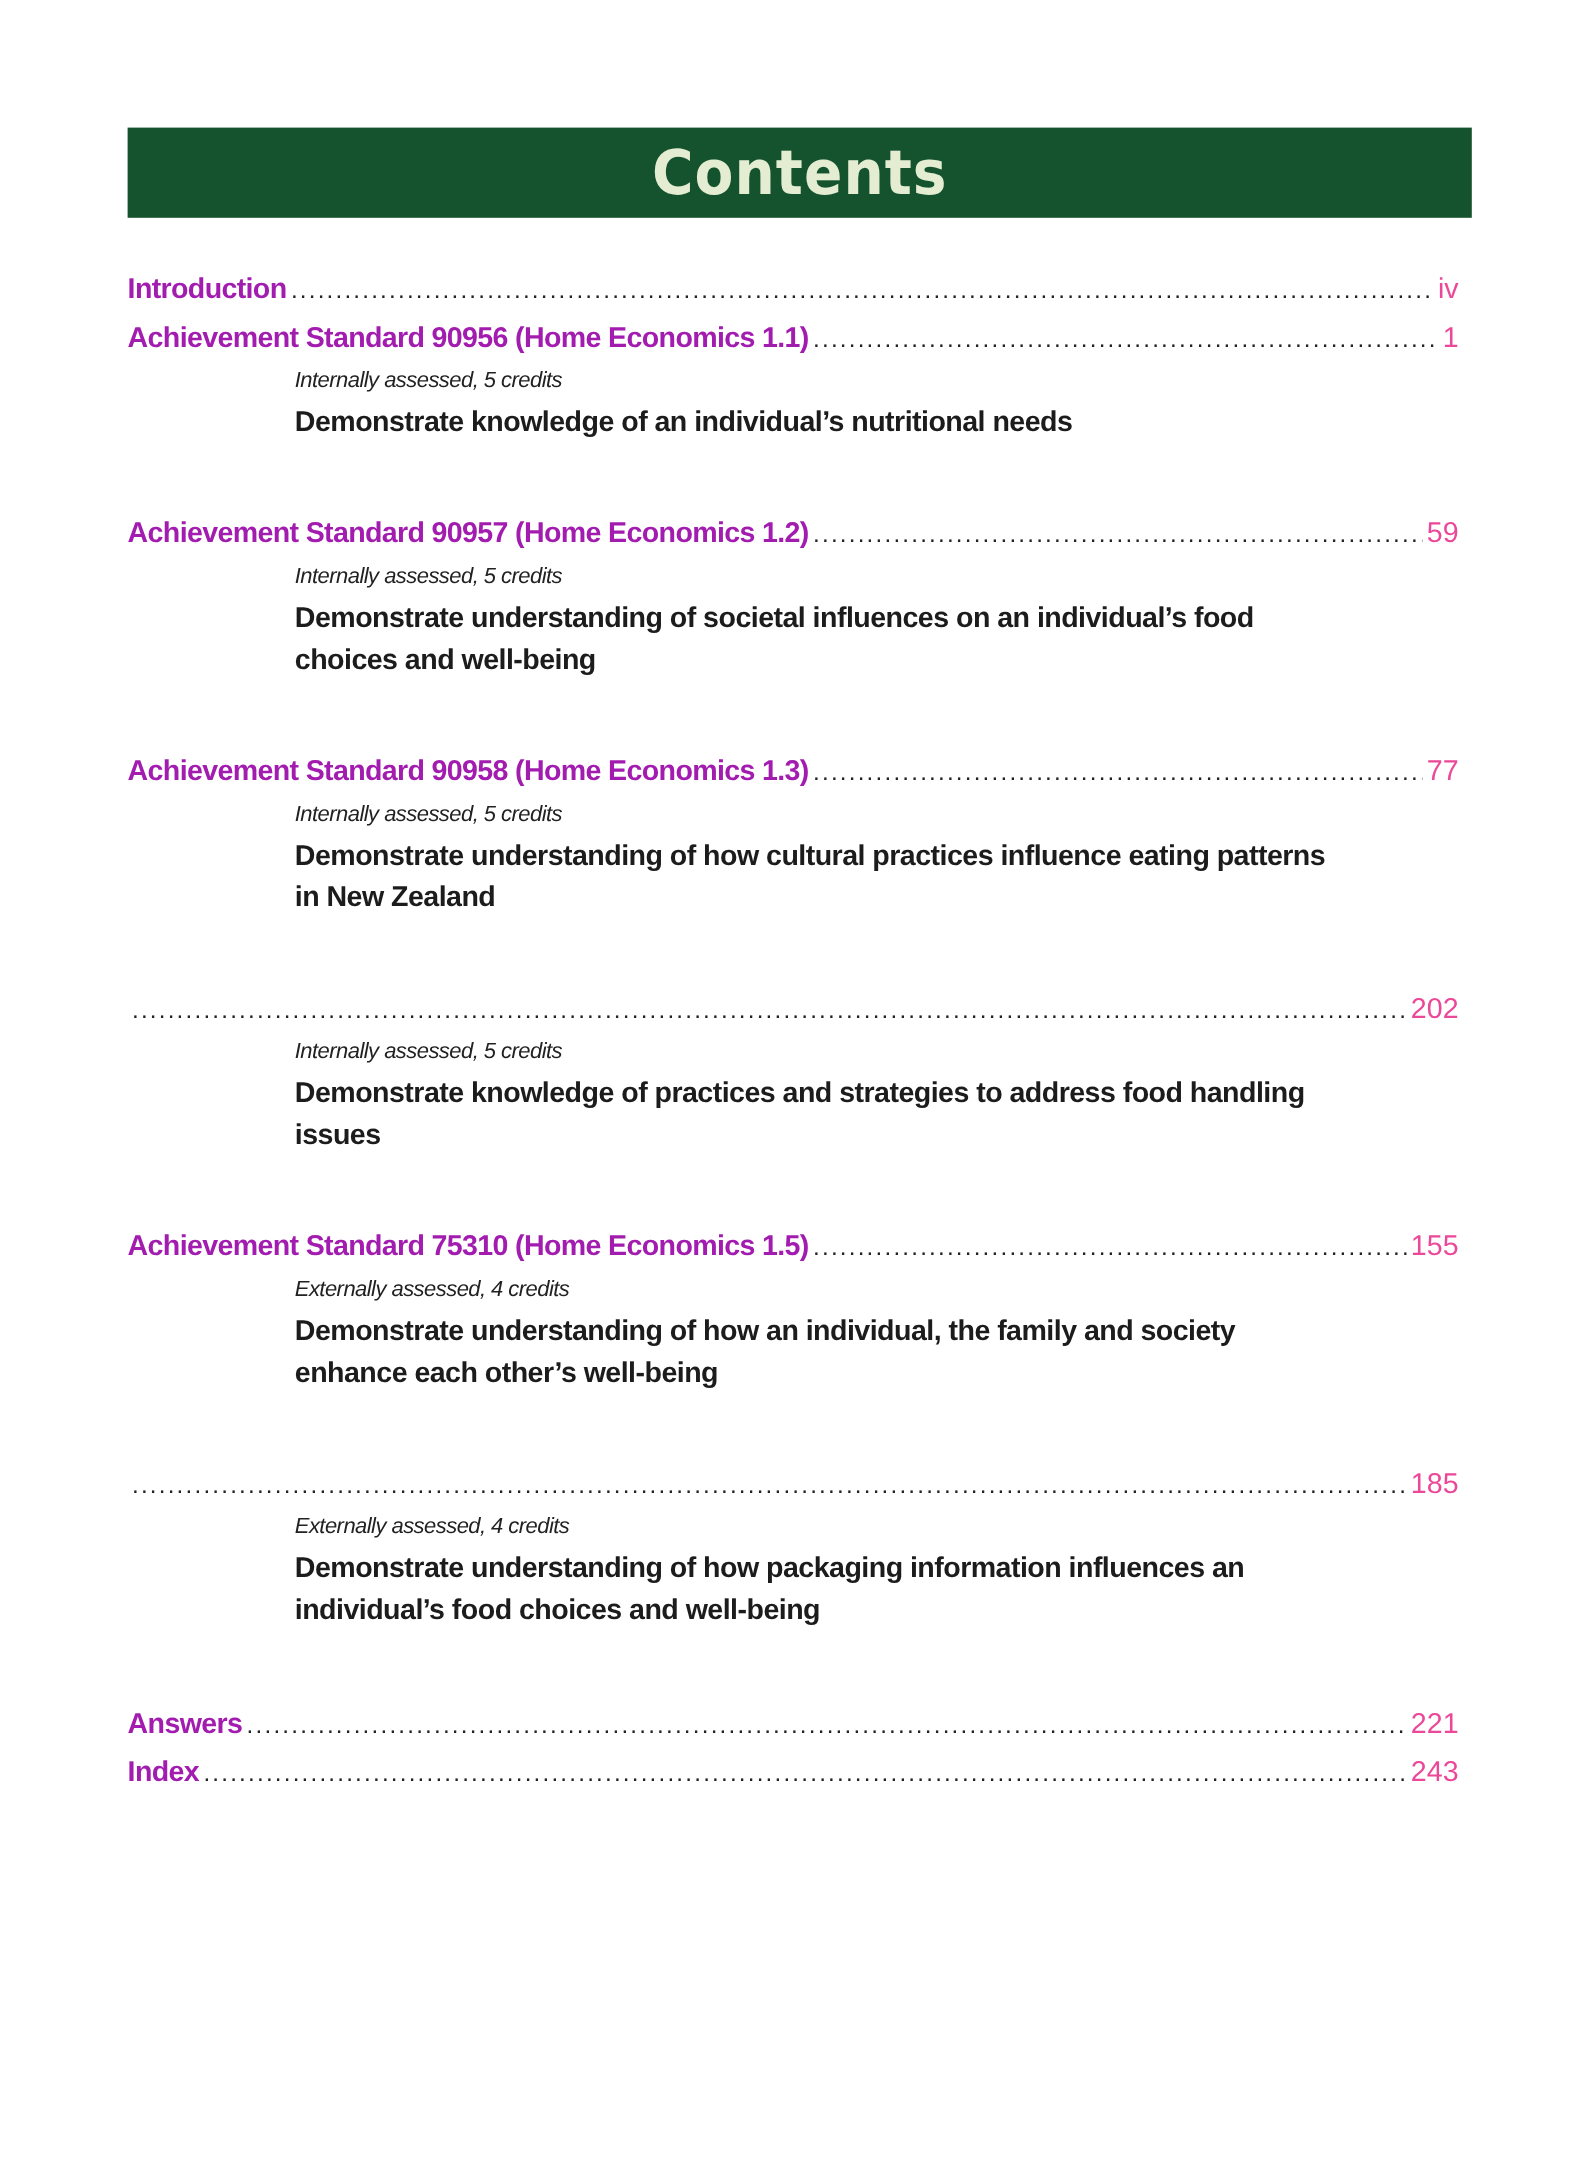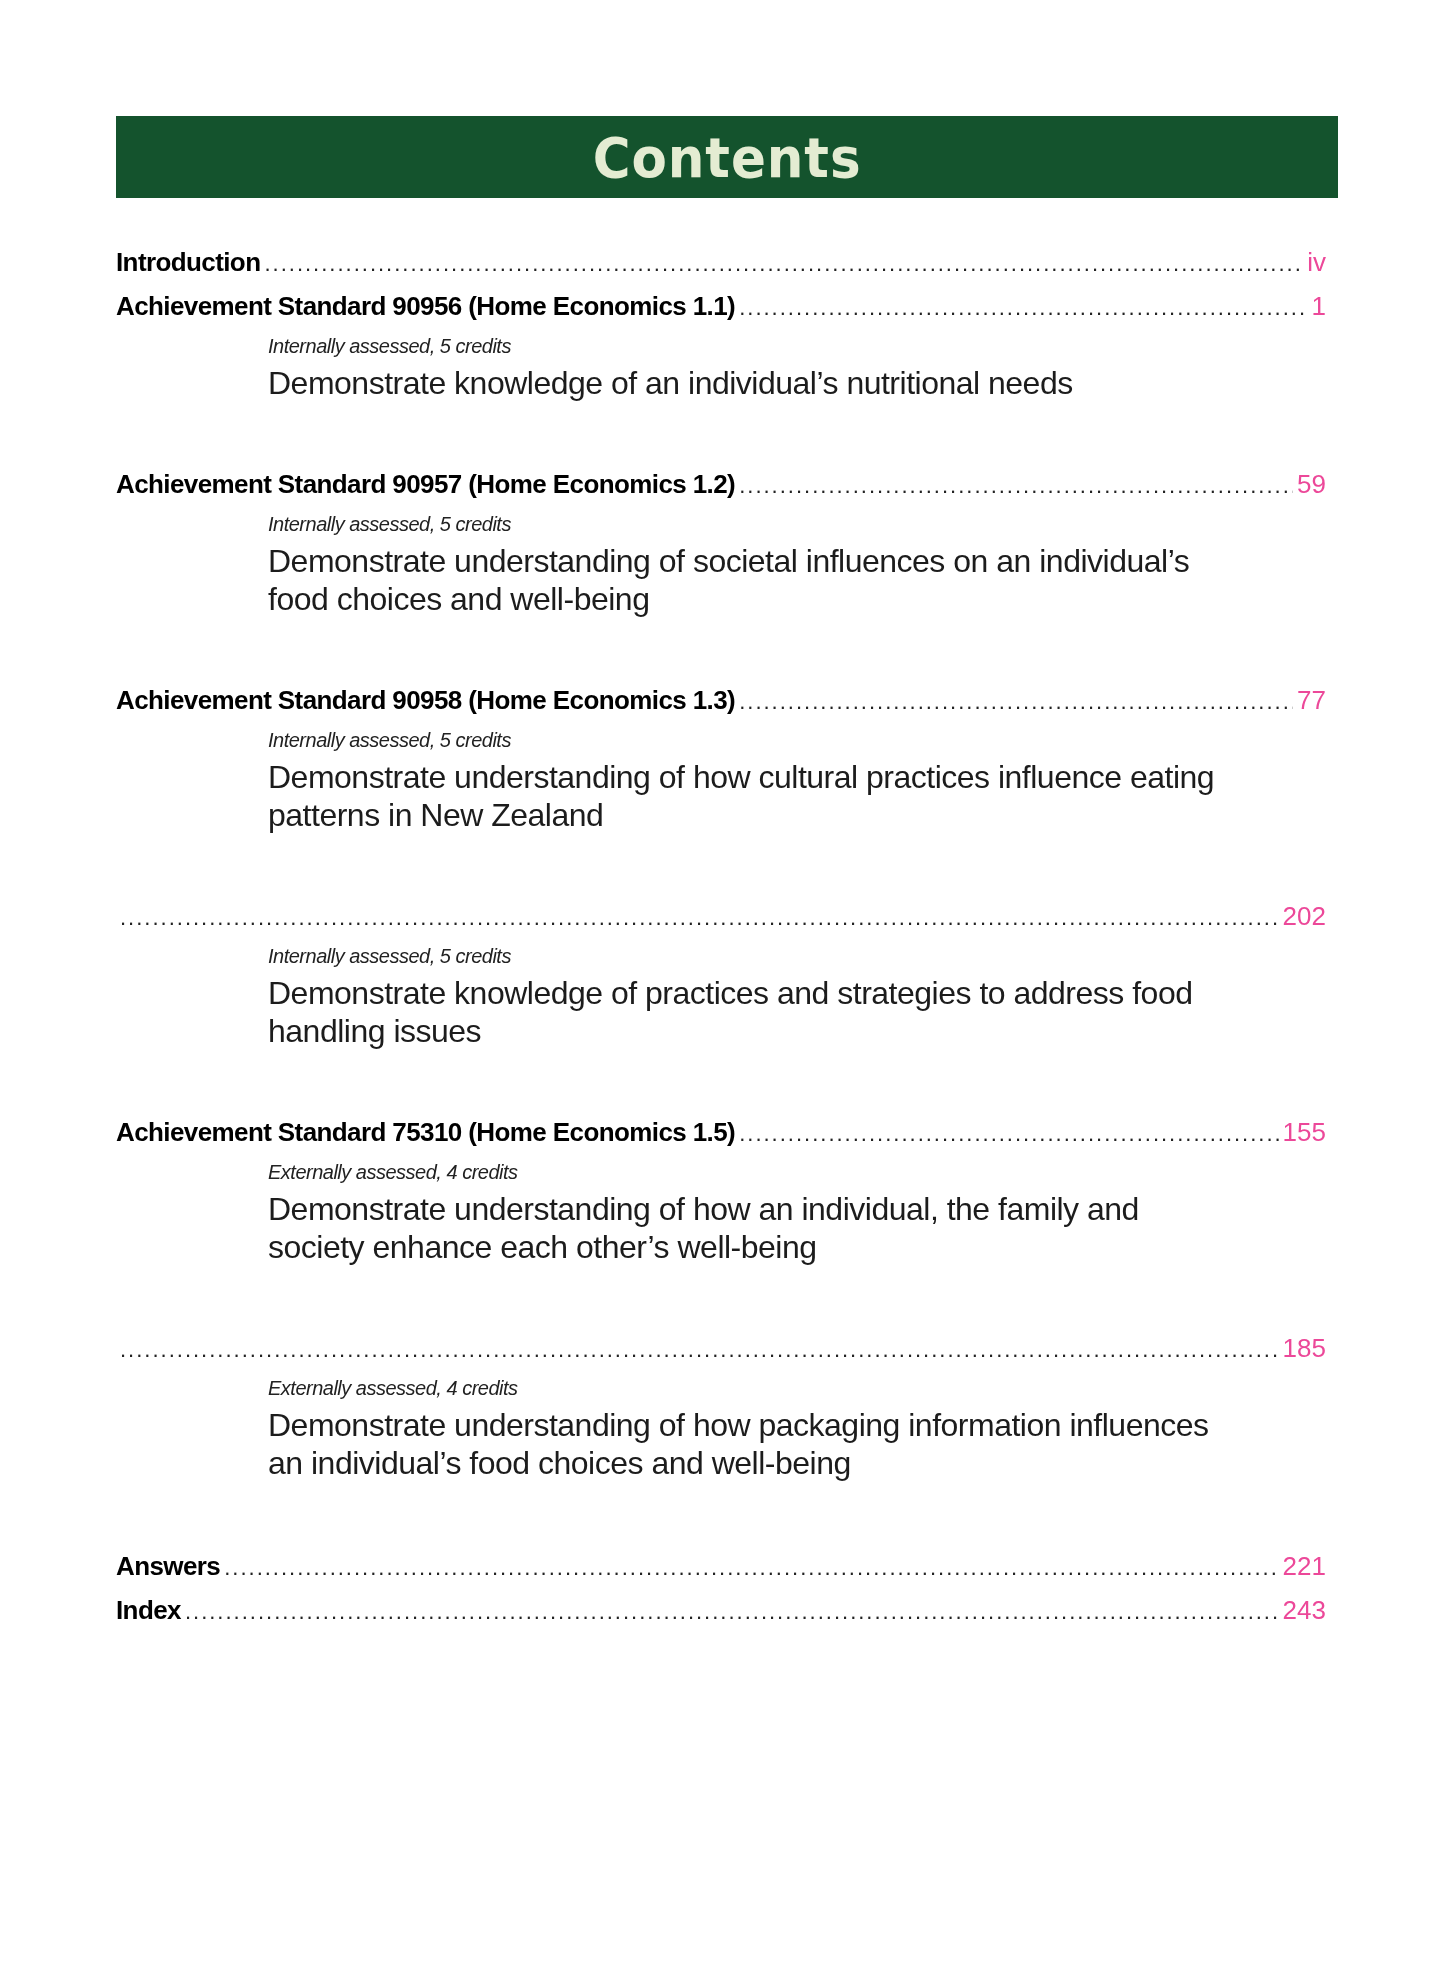--- a/index.html
+++ b/index.html
@@ -40,21 +40,21 @@
       width: 1210px;
     }
     .entry-line {
       display: flex;
       align-items: baseline;
       height: 44px;
       font-size: 26px;
       line-height: 44px;
     }
     .entry-title {
-      color: #000000;
+      color: #a21caf;
       font-weight: bold;
       white-space: nowrap;
       letter-spacing: -0.6px;
       text-decoration: none;
     }
     .leader {
       flex: 1;
       overflow: hidden;
       white-space: nowrap;
       color: #222;
@@ -78,23 +78,23 @@
       width: 960px;
     }
     .assess {
       font-style: italic;
       color: #222;
       font-size: 20px;
       line-height: 36px;
       letter-spacing: -0.5px;
     }
     .desc {
-      font-weight: normal;
+      font-weight: bold;
       color: #1c1c1c;
-      font-size: 32px;
+      font-size: 26px;
       line-height: 38px;
       letter-spacing: -0.5px;
     }
     .gap-1 { height: 60px; }
     .gap-2 { height: 60px; }
     .gap-small { height: 62px; }
   </style>
 </head>
 <body>
 

